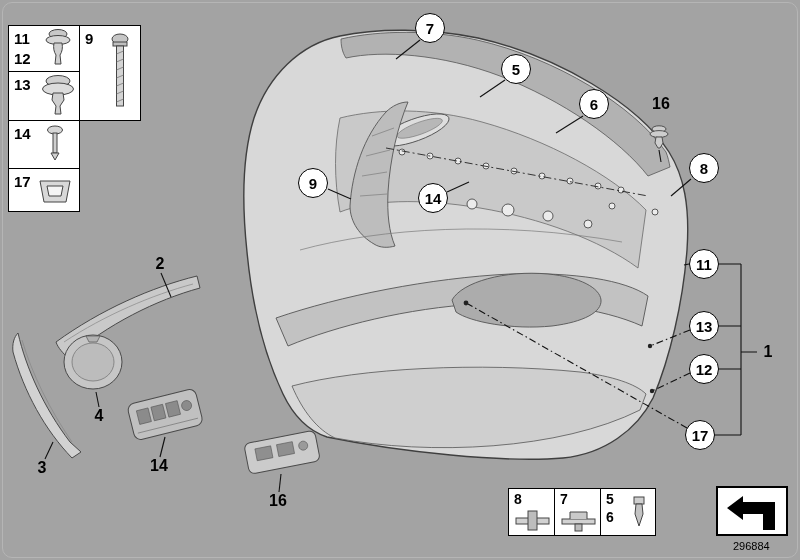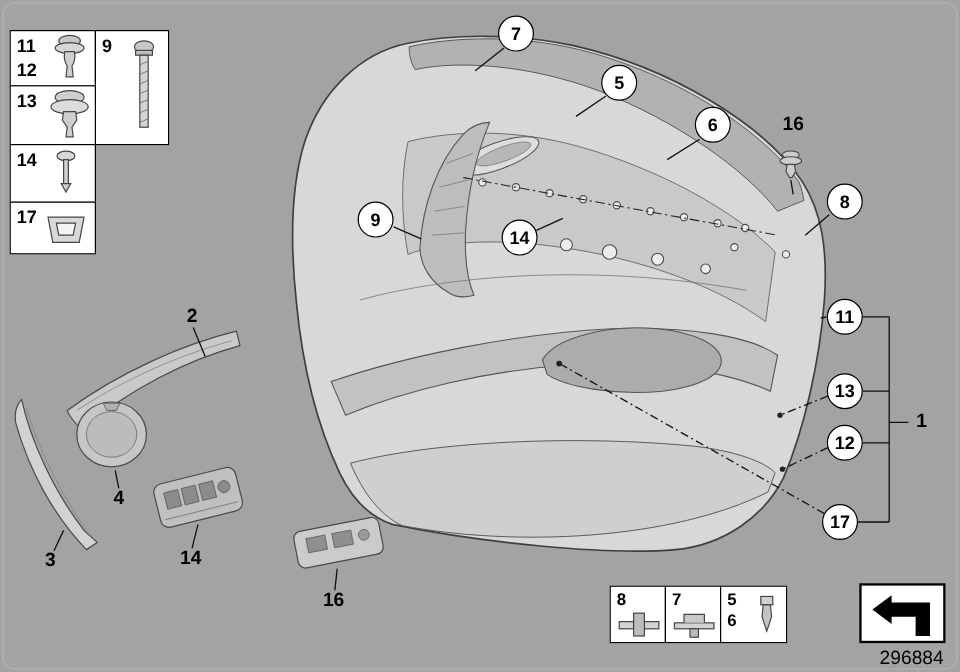--- a/index.html
+++ b/index.html
@@ -16,21 +16,21 @@
     justify-content: center; font-size: 15px; font-weight: bold;
   }
   .plabel { position: absolute; transform: translate(-50%,-50%); font-size: 16px; font-weight: bold; }
   .cell { position: absolute; border: 1px solid #000; background: #fff; }
   .cell .nums { position: absolute; left: 5px; top: 3px; font-size: 15px; font-weight: bold; line-height: 1.3; display: flex; flex-direction: column; }
   .cell svg { position: absolute; }
   .fbox { position: absolute; border: 1px solid #000; background: #fff; }
   .fbox .fnum { position: absolute; left: 5px; top: 2px; font-size: 14px; font-weight: bold; line-height: 1.25; display: flex; flex-direction: column; }
   .fbox svg { position: absolute; }
   .arrowbox { border-width: 2px; }
-  .diagid { position: absolute; left: 733px; top: 540px; font-size: 16px; }
+  .diagid { position: absolute; left: 733px; top: 540px; font-size: 11px; }
 </style>
 </head>
 <body>
 
 <div class="stage">
 
   <svg class="art" viewBox="0 0 800 560">
 
     <g>
       <path d="M 18,333 C 26,368 44,408 70,442 L 81,452 L 72,458 C 45,430 24,392 13,352 C 12,344 14,337 18,333 Z" fill="#d2d2d2" stroke="#4a4a4a" stroke-width="1"></path>

